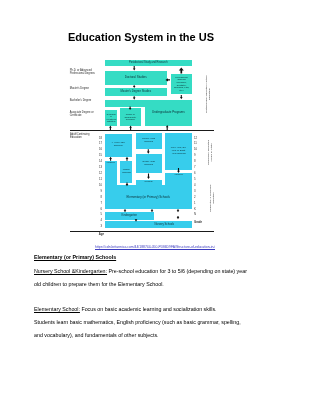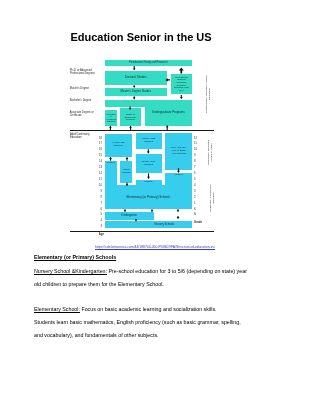--- a/index.html
+++ b/index.html
@@ -19,21 +19,21 @@
   .linkrow{position:absolute;left:95px;top:240px;width:120px;text-align:center;line-height:6px;white-space:nowrap;overflow:hidden;}
   .linkrow a{font-size:3.4px;color:#3b3bbf;text-decoration:underline;}
   .sec{position:absolute;left:34px;width:214px;font-size:5.3px;color:#000;line-height:12.6px;}
   .hd{font-weight:bold;text-decoration:underline;}
   .und{text-decoration:underline;}
 </style>
 </head>
 <body>
 
 <div class="page">
-  <div class="title">Education Senior in the US</div>
+  <div class="title">Education System in the US</div>
   <div id="diagram">
       <div class="bx" style="left: 104.8px; top: 59.6px; width: 87px; height: 6.2px; background: rgb(53, 220, 196); font-size: 2.6px; line-height: 3.068px;">
         <span>Postdoctoral Study and Research</span>
       </div>
       <div class="bx" style="left: 104.8px; top: 70.8px; width: 62px; height: 14.6px; background: rgb(53, 220, 196); font-size: 3px; line-height: 3.54px;">
         <span>Doctoral Studies</span>
       </div>
       <div class="bx" style="left: 104.8px; top: 88px; width: 62px; height: 8px; background: rgb(53, 220, 196); font-size: 2.8px; line-height: 3.304px;">
         <span>Master's Degree Studies</span>
       </div>

